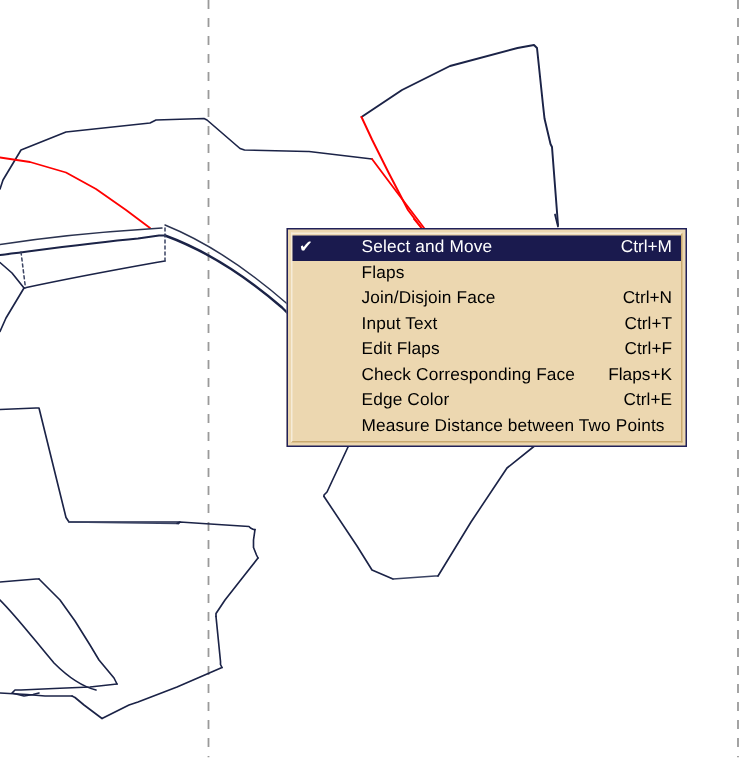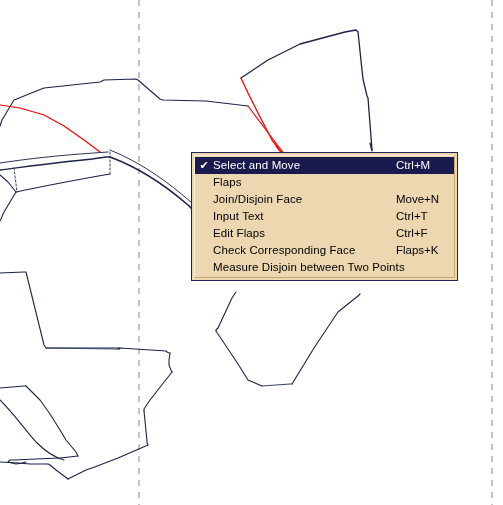--- a/index.html
+++ b/index.html
@@ -70,25 +70,26 @@
     flex: 0 0 18px;
     text-align: center;
     font-size: 11px;
     line-height: 17px;
     color: transparent;
   }
   .menu-item .label {
     flex: 1 1 auto;
     font-size: 11.5px;
     letter-spacing: 0.1px;
+    margin-left: 28px;
   }
   .menu-item .shortcut {
     flex: 0 0 auto;
     min-width: 52px;
-    text-align: left;
+    text-align: right;
     font-size: 11.5px;
     padding-left: 10px;
   }
   .menu-item.selected {
     background: #1a1a4e;
     color: #ffffff;
   }
   .menu-item.selected .check {
     color: #ffffff;
   }
@@ -161,44 +162,49 @@
       </div>
 
       <div class="menu-item">
         <span class="check" style="color: transparent;">✔</span>
         <span class="label">Flaps</span>
       </div>
 
       <div class="menu-item">
         <span class="check" style="color: transparent;">✔</span>
         <span class="label">Join/Disjoin Face</span>
-        <span class="shortcut">Move+N</span>
+        <span class="shortcut">Ctrl+N</span>
       </div>
 
       <div class="menu-item">
         <span class="check" style="color: transparent;">✔</span>
         <span class="label">Input Text</span>
         <span class="shortcut">Ctrl+T</span>
       </div>
 
       <div class="menu-item">
         <span class="check" style="color: transparent;">✔</span>
         <span class="label">Edit Flaps</span>
         <span class="shortcut">Ctrl+F</span>
       </div>
 
       <div class="menu-item">
         <span class="check" style="color: transparent;">✔</span>
         <span class="label">Check Corresponding Face</span>
         <span class="shortcut">Flaps+K</span>
       </div>
 
-
-      <div class="menu-item">
-        <span class="check" style="color: transparent;">✔</span>
-        <span class="label">Measure Disjoin between Two Points</span>
+      <div class="menu-item">
+        <span class="check" style="color: transparent;">✔</span>
+        <span class="label">Edge Color</span>
+        <span class="shortcut">Ctrl+E</span>
+      </div>
+
+      <div class="menu-item">
+        <span class="check" style="color: transparent;">✔</span>
+        <span class="label">Measure Distance between Two Points</span>
         <span class="shortcut"></span>
       </div>
 
     </div>
   </div>
 
 </div>
 
 </body></html>

